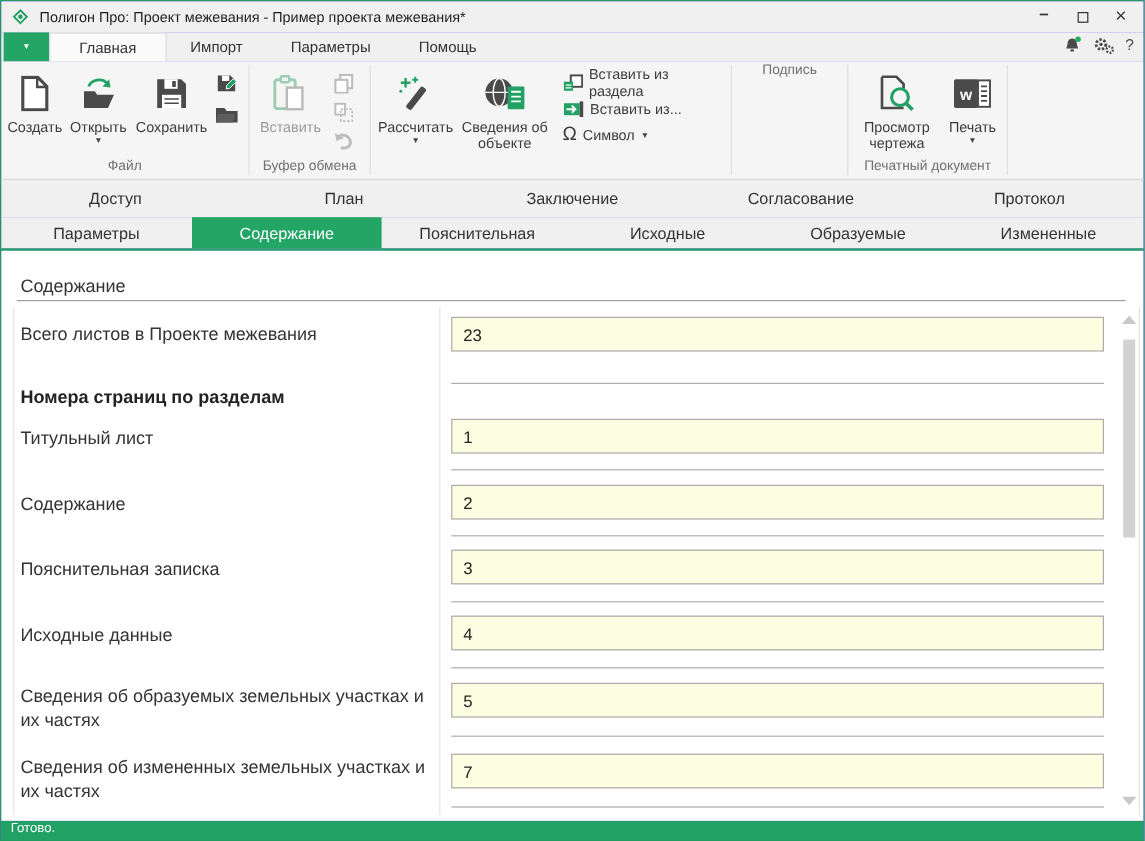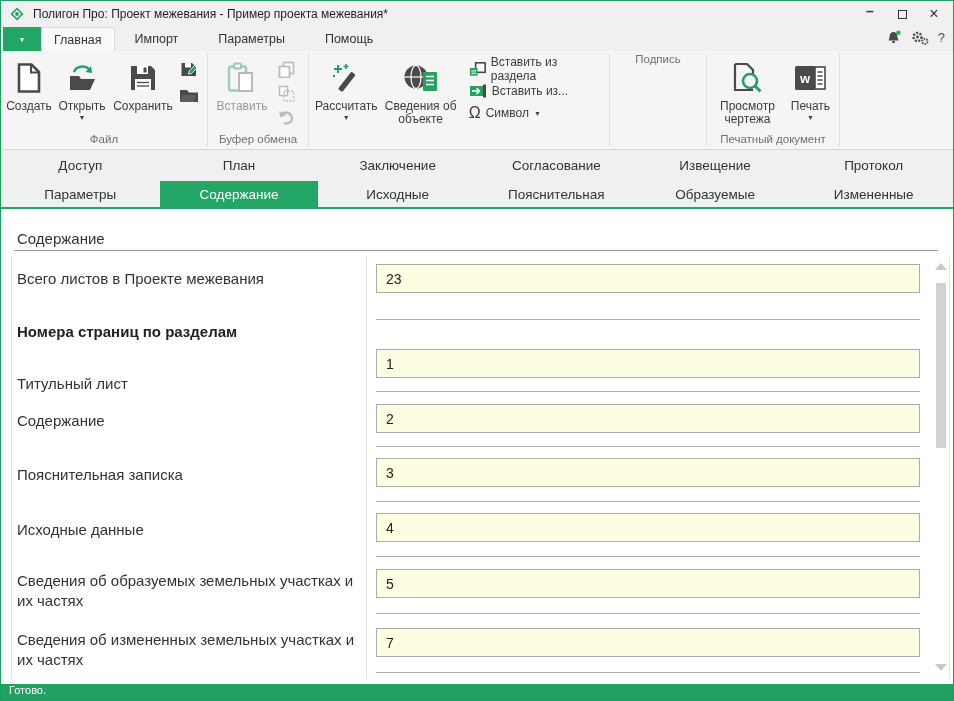--- a/index.html
+++ b/index.html
@@ -13,21 +13,21 @@
   .win-controls { margin-left:auto; display:flex; align-items:center; gap:6px; }
   .wc-btn { width:26px; height:20px; display:flex; align-items:center; justify-content:center; color:#333; cursor:default; }
   .wc-min { font-size:14px; font-weight:bold; padding-bottom:6px; }
   .wc-max-box { width:9px; height:9px; border:1.5px solid #333; }
   .wc-close { font-size:16px; }
 
   
   .tabstrip { height:24px; background:#F0F0F0; display:flex; align-items:flex-end; position:relative; flex:0 0 auto; }
   .file-btn { width:38px; height:24px; background:#22A565; color:#fff; display:flex; align-items:center; justify-content:center; font-size:7px; margin-left:2px; }
   .mtab { height:24px; display:flex; align-items:center; padding:0 20px; font-size:12.5px; color:#333; }
-  .mtab.active { background:#FAFAFA; border:1px solid #D9D9D9; border-bottom:none; padding:0 12px; }
+  .mtab.active { background:#FAFAFA; border:1px solid #D9D9D9; border-bottom:none; padding:0 24px; }
   .strip-icons { position:absolute; right:8px; top:3px; display:flex; align-items:center; gap:9px; }
   .strip-icons .si { display:flex; align-items:center; }
   .help-q { font-size:13px; color:#4a4a4a; }
 
   
   .ribbon { height:99px; background:#F5F5F5; border-bottom:1px solid #D7D7D7; display:flex; align-items:stretch; flex:0 0 auto; }
   .rgroup { display:flex; flex-direction:column; padding:2px 3px 1px; }
   .rbtns { display:flex; flex:1; align-items:stretch; }
   .glabel { height:15px; font-size:11.5px; color:#707070; text-align:center; }
   .gdiv { width:1px; background:#DFDFDF; margin:3px 0; }
@@ -314,47 +314,46 @@
       <div class="glabel">Печатный документ</div>
     </div>
     <div class="gdiv"></div>
   </div>
 
   <div class="docrow1">
     <span class="dtab">Доступ</span>
     <span class="dtab">План</span>
     <span class="dtab">Заключение</span>
     <span class="dtab">Согласование</span>
-    <span class="dtab">Извещение</span>
     <span class="dtab">Протокол</span>
   </div>
   <div class="docrow2">
     <span class="dtab">Параметры</span>
     <span class="dtab active">Содержание</span>
+    <span class="dtab">Пояснительная</span>
     <span class="dtab">Исходные</span>
-    <span class="dtab">Пояснительная</span>
     <span class="dtab">Образуемые</span>
     <span class="dtab">Измененные</span>
   </div>
   <div class="greenline"></div>
 
   <div class="content">
     <div class="page-title">Содержание</div>
     <div class="title-rule"></div>
     <div class="vline" style="left:10px"></div>
     <div class="vline" style="left:365px"></div>
     <div class="vline" style="right:3px"></div>
 
     <div class="f-label" style="top:60px">Всего листов в Проекте межевания</div>
     <input class="f-input" style="top: 55px;" value="23">
     <div class="f-sep" style="top:110px"></div>
 
     <div class="f-section" style="top:114px">Номера страниц по разделам</div>
 
-    <div class="f-label" style="top:165px">Титульный лист</div>
+    <div class="f-label" style="top:147px">Титульный лист</div>
     <input class="f-input" style="top: 140px;" value="1">
     <div class="f-sep" style="top:182px"></div>
 
     <div class="f-label" style="top:202px">Содержание</div>
     <input class="f-input" style="top: 195px;" value="2">
     <div class="f-sep" style="top:237px"></div>
 
     <div class="f-label" style="top:256px">Пояснительная записка</div>
     <input class="f-input" style="top: 249px;" value="3">
     <div class="f-sep" style="top:292px"></div>

